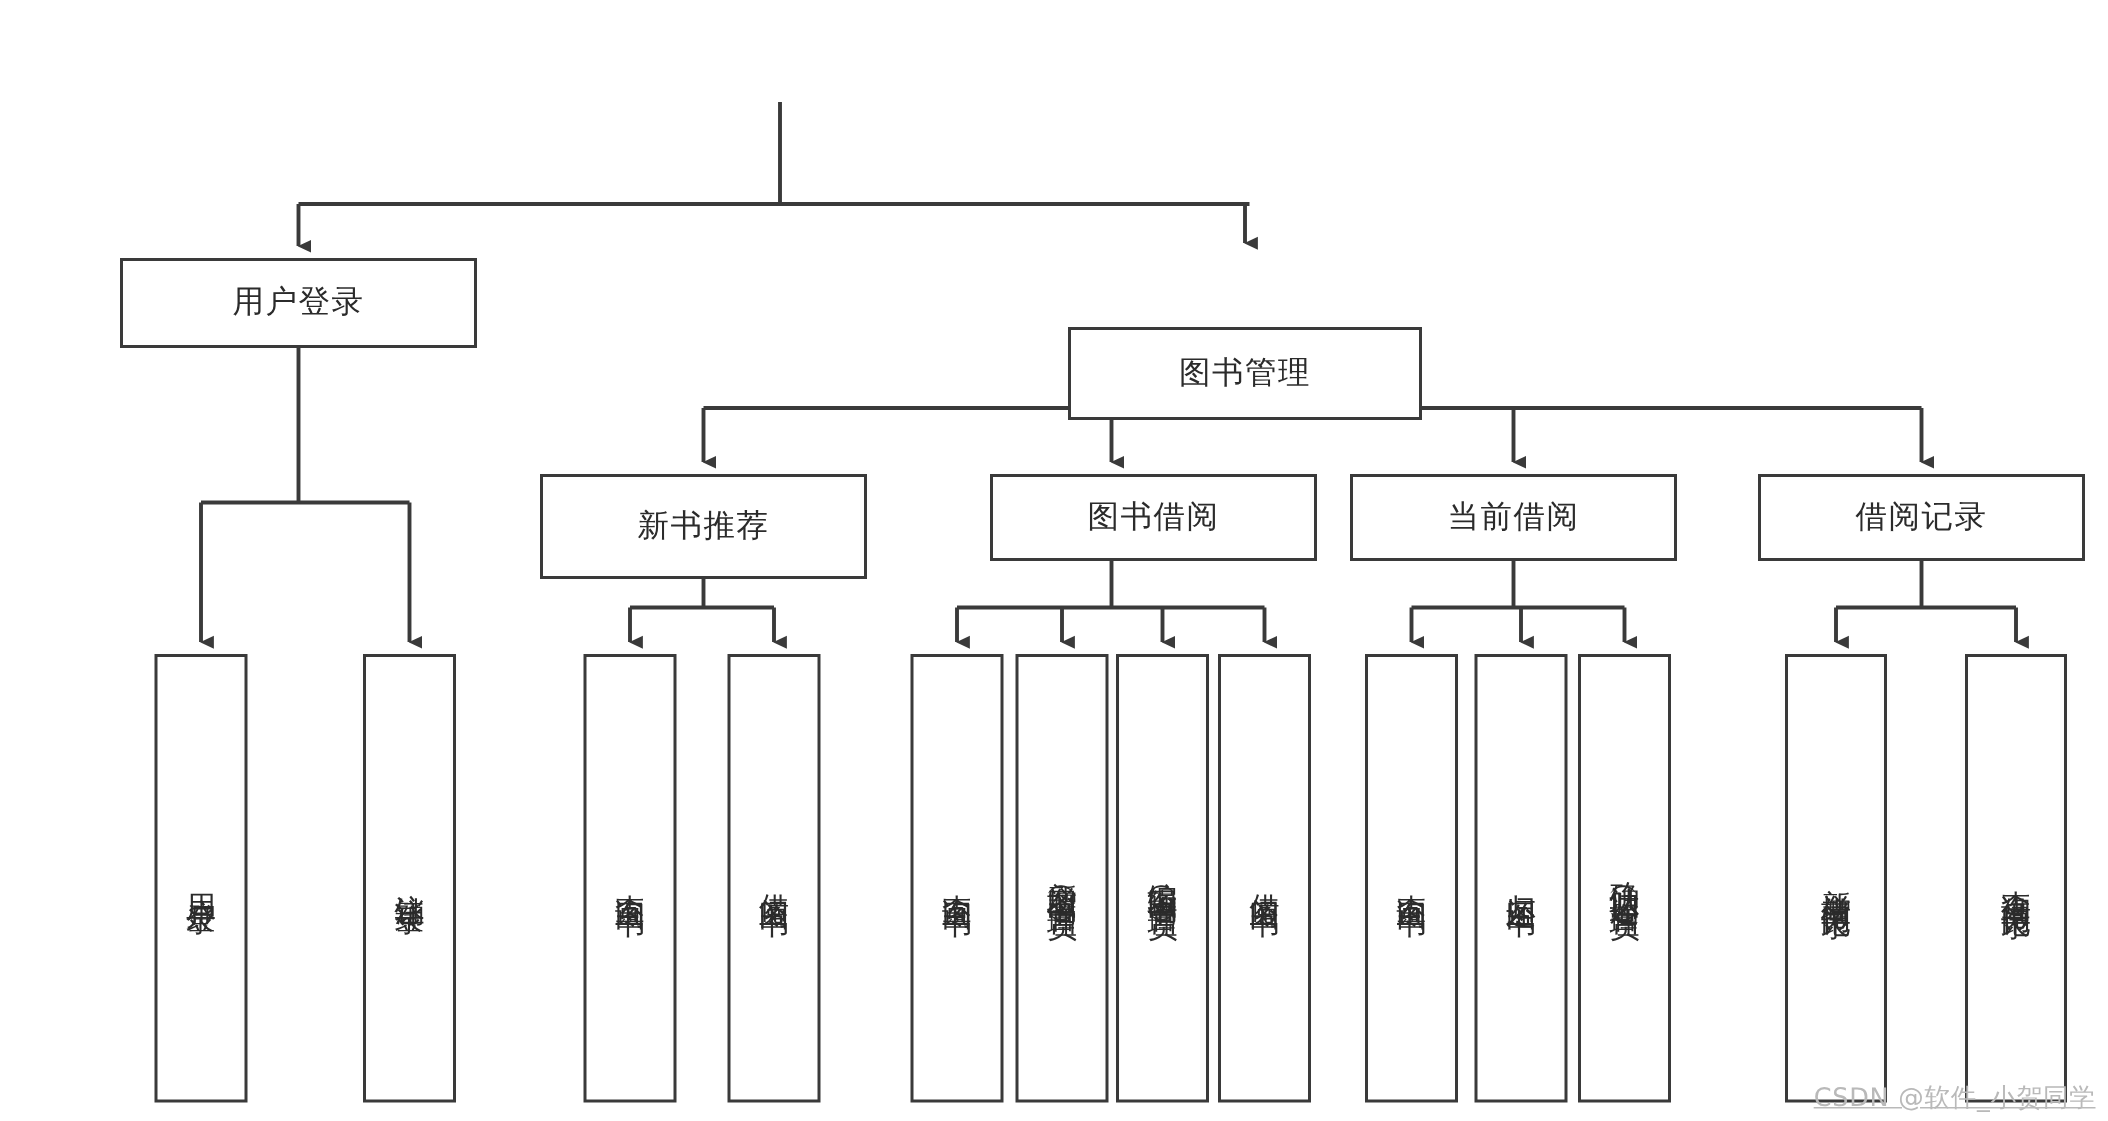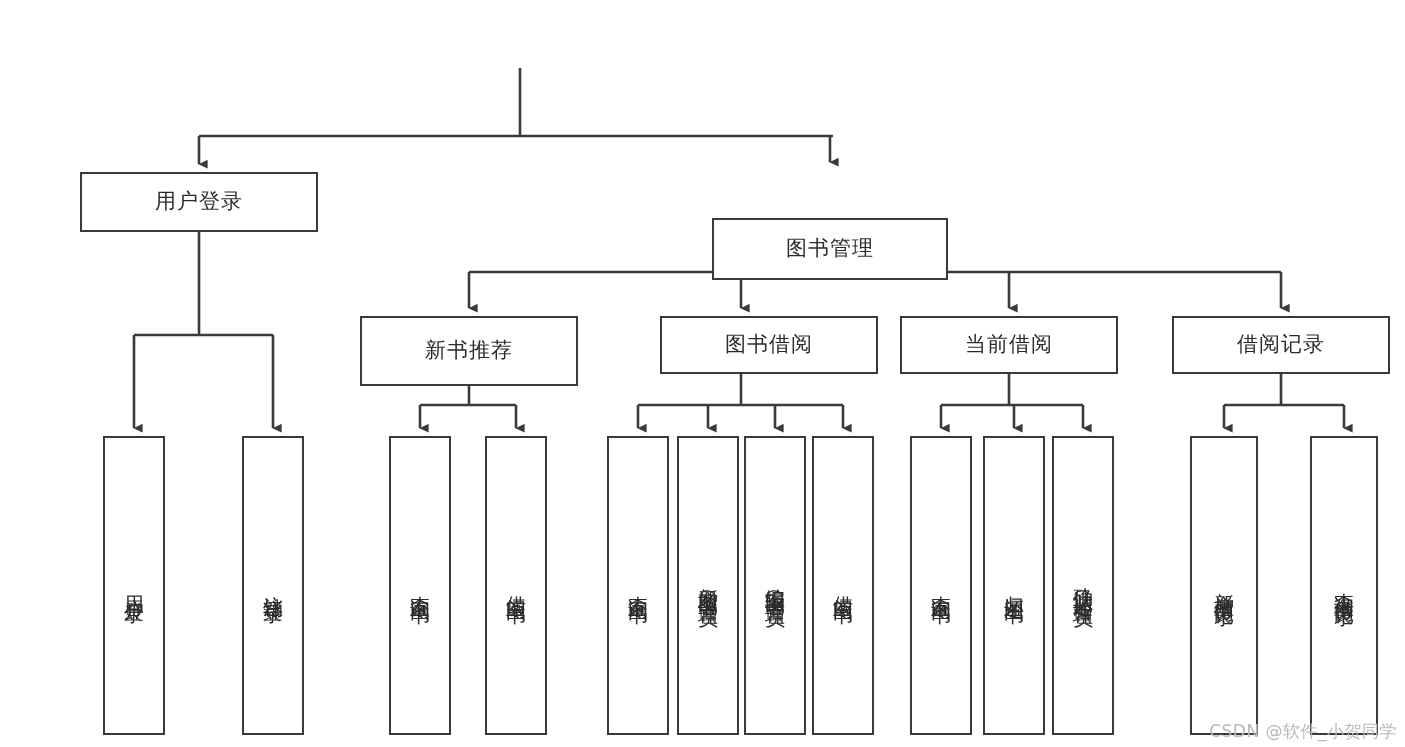--- a/index.html
+++ b/index.html
@@ -57,20 +57,21 @@
   }
   #watermark {
     position: absolute;
     right: 8px;
     bottom: 4px;
     font-size: 17px;
     color: #b9b9b9;
     letter-spacing: 0.5px;
     z-index: 5;
     white-space: nowrap;
+    text-decoration: underline;
   }
 </style>
 </head>
 <body>
 
 <div id="canvas">
 
   <svg id="svg-layer" viewBox="0 0 1405 747" xmlns="http://www.w3.org/2000/svg">
     <defs>
       <marker id="arrow" markerWidth="10" markerHeight="10" refX="4.5" refY="8.6" orient="auto" markerUnits="userSpaceOnUse">

